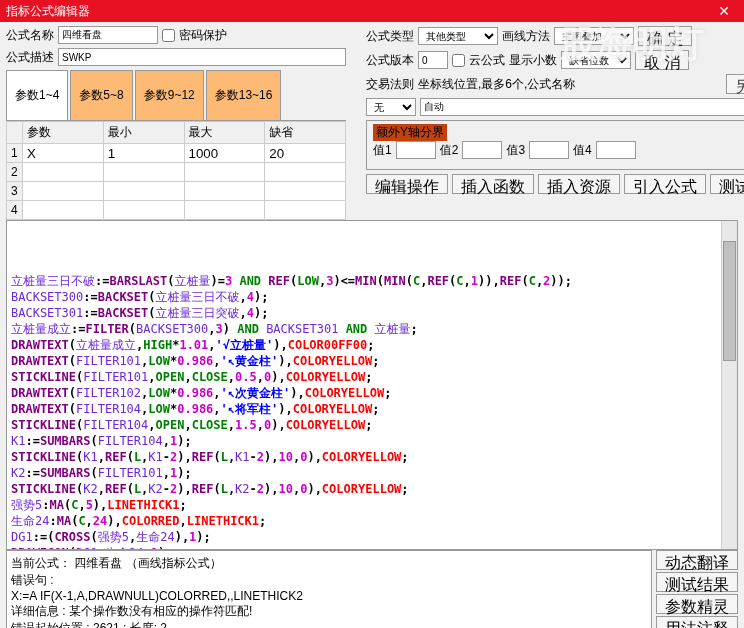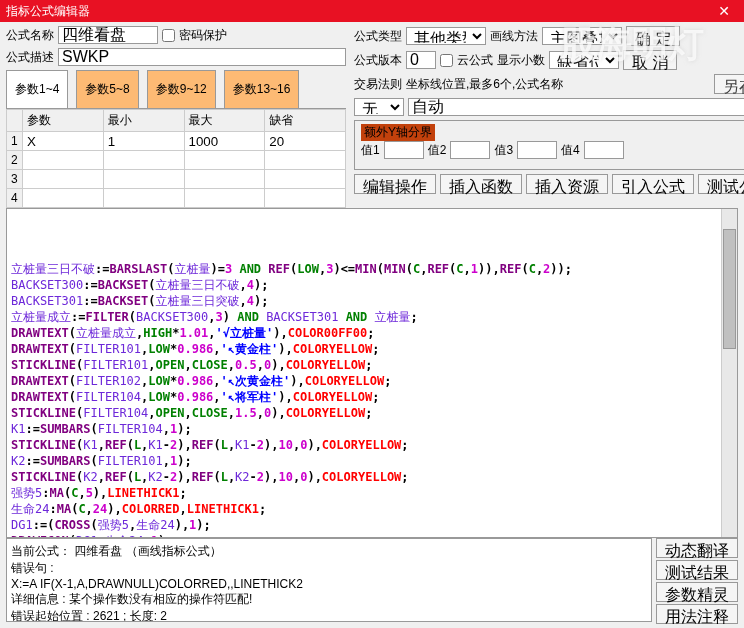--- a/index.html
+++ b/index.html
@@ -4,28 +4,28 @@
 <style>
 * { box-sizing: border-box; margin: 0; padding: 0; }
 body { font-family: "SimSun", "宋体", sans-serif; font-size: 12px; width: 744px; height: 628px; background: #f0f0f0; position: relative; overflow: hidden; }
 .titlebar { background: #e81123; color: #fff; height: 22px; display: flex; align-items: center; padding: 0 6px; }
 .titlebar .title { flex: 1; }
 .titlebar .close { color: #fff; font-size: 14px; padding: 0 8px; }
 .watermark { position: absolute; top: 20px; right: 40px; color: rgba(255,255,255,0.7); font-size: 36px; font-weight: bold; font-family: "SimHei"; pointer-events: none; text-shadow: 0 0 4px rgba(200,200,200,0.6); z-index: 5; }
 .content { padding: 4px 6px; }
 .row { display: flex; align-items: center; margin-bottom: 4px; gap: 4px; }
 .label { white-space: nowrap; }
-input.text, select { border: 1px solid #999; background: #fff; font-size: 16px; padding: 1px 3px; height: 18px; }
+input.text, select { border: 1px solid #999; background: #fff; font-size: 10px; padding: 1px 3px; height: 18px; }
 input.check { vertical-align: middle; }
 .btn { border: 1px solid #999; background: #f5f5f5; padding: 2px 8px; font-size: 16px; height: 20px; cursor: pointer; white-space: nowrap; }
-.top-section { display: flex; gap: 8px; }
+.top-section { display: flex; gap: 20px; }
 .top-left { flex: 0 0 340px; }
 .top-right { flex: 1; }
 .tabs { display: flex; border-bottom: 1px solid #999; }
-.tab { border: 1px solid #999; border-bottom: none; padding: 10px 8px; background: #fff; margin-right: 8px; cursor: pointer; }
+.tab { border: 1px solid #999; border-bottom: none; padding: 16px 8px; background: #fff; margin-right: 2px; cursor: pointer; }
 .tab.inactive { background: #fdba74; }
 .param-table { border: 1px solid #999; border-collapse: collapse; width: 100%; background: #fff; }
 .param-table th, .param-table td { border: 1px solid #ccc; padding: 0; font-weight: normal; text-align: left; }
 .param-table th { background: #f0f0f0; padding: 2px 4px; margin-left: 32px; }
 .param-table input { border: none; width: 100%; padding: 2px 4px; height: 16px; }
 .fieldset { border: 1px solid #999; padding: 4px 6px 6px 6px; margin-bottom: 4px; }
 .fieldset .legend { font-size: 12px; margin-top: -12px; background: #c2410c; display: inline-block; padding: 0 3px; }
 .btn-row { display: flex; gap: 4px; margin-top: 4px; }
 .code-area { background: #fff; border: 1px solid #999; height: 330px; overflow: auto; padding: 4px; font-family: "SimSun", monospace; font-size: 12px; line-height: 16px; white-space: pre; position: relative; }
 .code-line { white-space: pre; }

